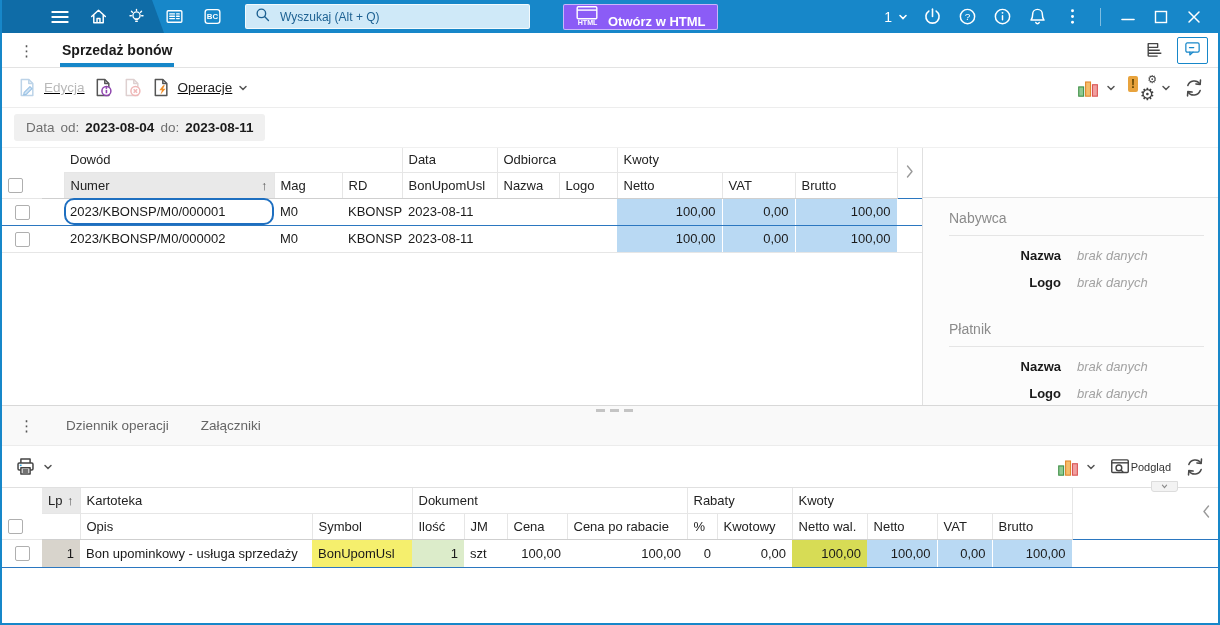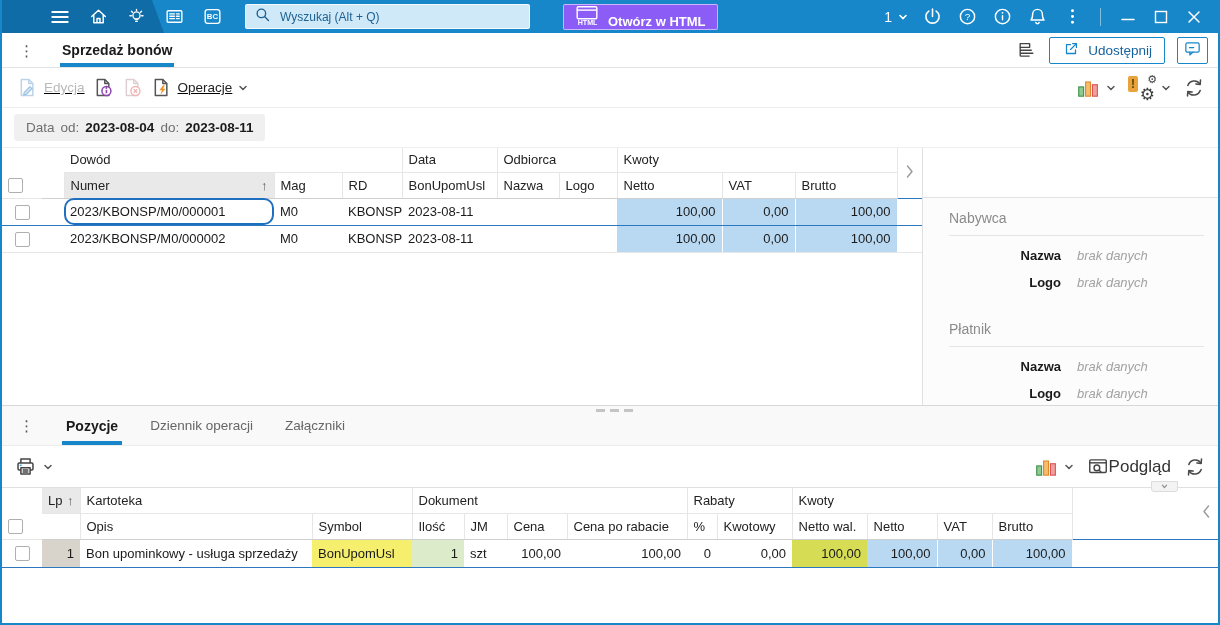--- a/index.html
+++ b/index.html
@@ -81,21 +81,21 @@
   
   .bottom { position:relative; height:218px; border-top:1px solid #d8d8d8; background:#fff; }
   .splitter-dots { position:absolute; top:3px; left:594px; display:flex; gap:5px; }
   .splitter-dots i { width:9px; height:3px; background:#c4c4c4; display:block; }
   .subtabs { height:40px; display:flex; align-items:center; background:#f9f9f9; border-bottom:1px solid #ececec; }
   .subtab { padding:0 16px; font-size:13.5px; color:#666; height:100%; display:flex; align-items:center; cursor:pointer; }
   .subtab.active { position:relative; font-weight:bold; color:#1a1a1a; font-size:14px; }
   .subtab.active::after { content:""; position:absolute; left:12px; right:12px; bottom:0; height:4px; background:#1787c9; }
   .subtoolbar { position:relative; height:42px; display:flex; align-items:center; padding:0 12px; background:#fff; border-bottom:1px solid #e0e0e0; }
   .sub-right { margin-left:auto; display:flex; align-items:center; gap:13px; }
-  .preview-btn { display:flex; align-items:center; gap:0; font-size:17px; color:#333; cursor:pointer; }
+  .preview-btn { display:flex; align-items:center; gap:0; font-size:11px; color:#333; cursor:pointer; }
   .collapse-tab { position:absolute; right:40px; bottom:-5px; width:27px; height:11px; background:#f3f3f3; border:1px solid #dcdcdc; border-radius:0 0 3px 3px; display:flex; align-items:center; justify-content:center; color:#9a9a9a; z-index:2; cursor:pointer; }
   tr.idata { height:28px; }
   td.lp { background:#d8d4cc; text-align:right; }
   td.symbol { background:#f5ef6d; }
   td.qty { background:#dcecca; text-align:right; }
   td.olive { background:#d7dc55; text-align:right; }
 </style>
 </head>
 <body>
 
@@ -215,30 +215,20 @@
     <div class="tab-active">
       <span>Sprzedaż bonów</span>
     </div>
     <div class="tabbar-right">
       <span class="flat-icon">
         <svg width="21" height="21" viewBox="0 0 20 20" fill="none" stroke="currentColor" stroke-width="1.3" stroke-linejoin="round">
             <rect x="4" y="3.5" width="9" height="3.5"></rect>
             <path d="M4 7v8.5M4 9.8h11M4 12.6h12.5M4 15.4h9"></path>
           </svg>
       </span>
-      <button class="share-btn">
-        <span>
-          <svg width="18" height="18" viewBox="0 0 20 20" fill="none" stroke="#1787c9" stroke-width="1.4" stroke-linecap="round" stroke-linejoin="round">
-              <path d="M9.5 5.2H5v9.8h10V11"></path>
-              <path d="M9.5 10.5 16 4"></path>
-              <path d="M11.8 4H16v4.2"></path>
-            </svg>
-        </span>
-        <span>Udostępnij</span>
-      </button>
       <button class="comment-btn">
         <span>
           <svg width="19" height="19" viewBox="0 0 20 20" fill="none" stroke="currentColor" stroke-width="1.3" stroke-linecap="round" stroke-linejoin="round">
               <rect x="3" y="4.2" width="14" height="9.6" rx="1.5"></rect>
               <path d="M7.2 13.8v3l3.4-3"></path>
               <path d="M6.8 9h4.5"></path>
             </svg>
         </span>
       </button>
     </div>
@@ -430,21 +420,20 @@
 
   <div class="bottom">
     <div class="splitter-dots">
         <i></i>
         <i></i>
         <i></i>
       </div>
 
     <div class="subtabs">
       <span class="kebab">⋮</span>
-      <span class="subtab active">Pozycje</span>
       <span class="subtab">Dziennik operacji</span>
       <span class="subtab">Załączniki</span>
     </div>
 
     <div class="subtoolbar">
       <span class="tbtn">
         <svg width="23" height="23" viewBox="0 0 20 20" fill="none" stroke="#444" stroke-width="1.3" stroke-linejoin="round">
             <path d="M6 7V3.5h8V7"></path>
             <rect x="3.5" y="7" width="13" height="6" rx="1"></rect>
             <path d="M5 9h1.6" stroke="#2a9fd8"></path>

